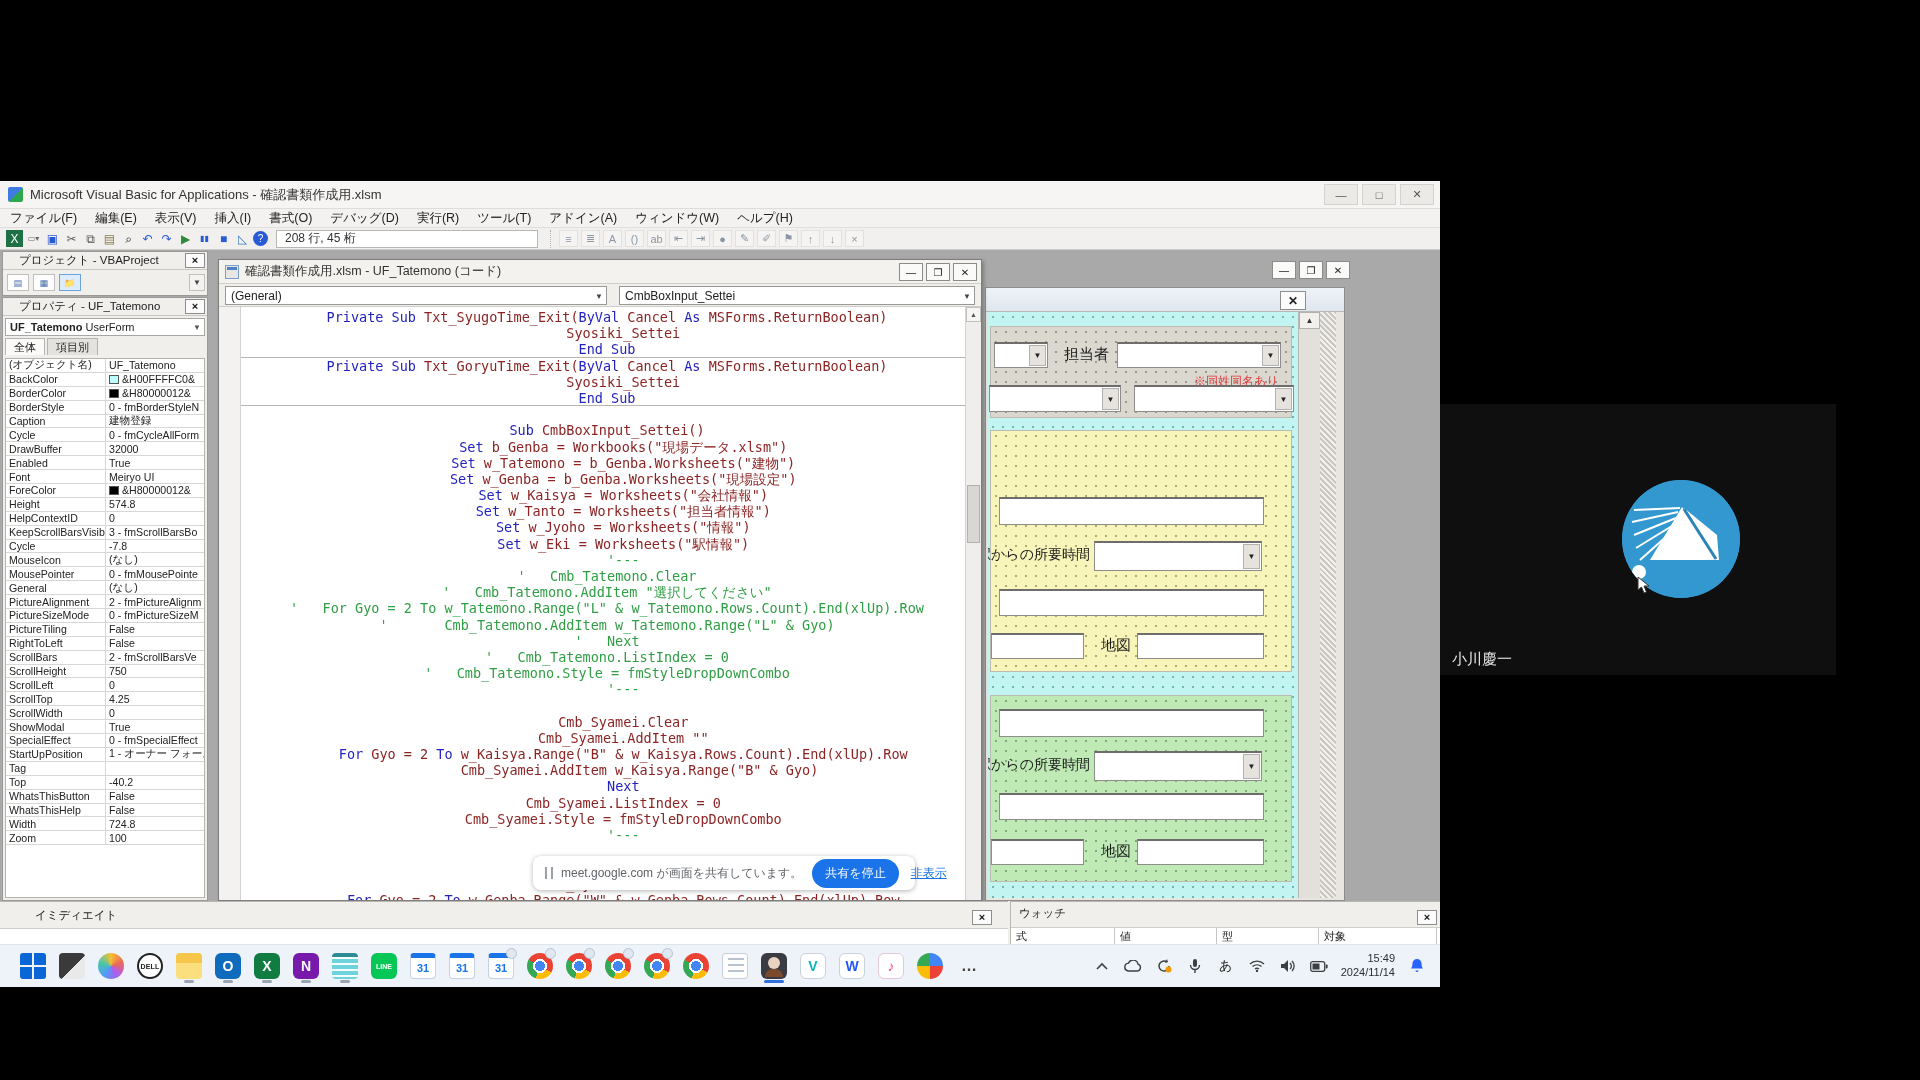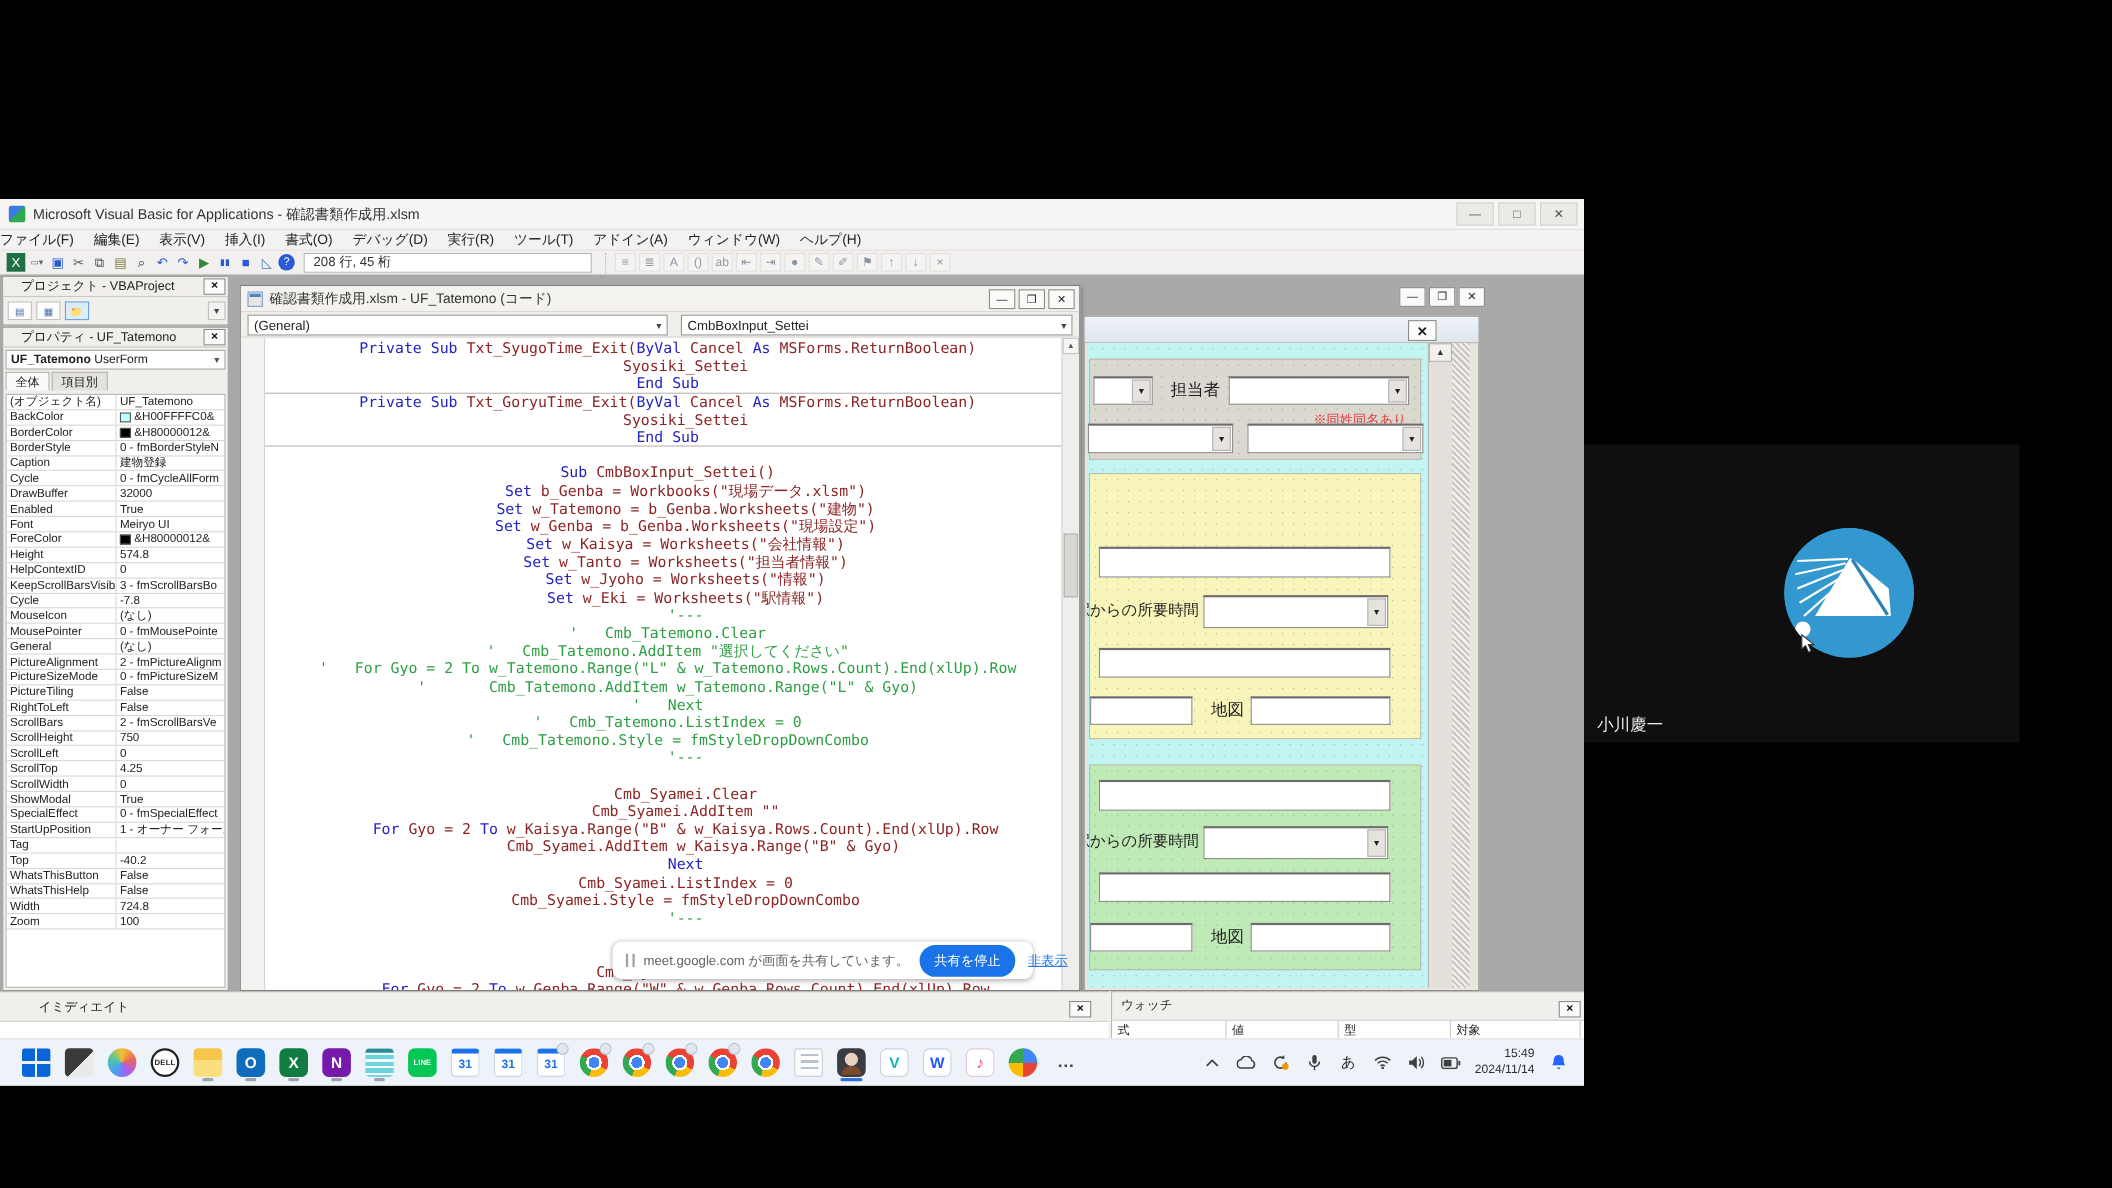--- a/index.html
+++ b/index.html
@@ -7,21 +7,21 @@
   #stage{position:relative;width:1920px;height:1080px;background:#000;overflow:hidden;
          font-family:"Liberation Sans",sans-serif;color:#222;}
   
   #share{position:absolute;left:0;top:137px;width:1440px;height:806px;background:#f1efec;overflow:hidden;margin-top:44px;}
   .titlebar{position:absolute;left:0;top:0;width:100%;height:28px;background:#f7f5f3;border-bottom:1px solid #ddd;
             display:flex;align-items:center;padding:0 8px;font-size:13px;color:#333;}
   .app-ico{width:15px;height:15px;margin-right:7px;background:linear-gradient(135deg,#3d7be0 0 50%,#2da84f 50%);border-radius:2px;position:relative;}
   .winbtns{position:absolute;right:6px;top:3px;display:flex;gap:4px;}
   .winbtn{width:34px;height:21px;display:flex;align-items:center;justify-content:center;font-size:11px;color:#555;background:#eceae7;border:1px solid #d4d2cf;}
   .menubar{position:absolute;left:0;top:28px;width:100%;height:19px;background:#f4f2f0;border-bottom:1px solid #e0dedc;
-           display:flex;align-items:center;font-size:12.5px;color:#222;}
+           display:flex;align-items:center;padding-left:10px;font-size:12.5px;color:#222;}
   .menu-item{margin-right:18px;white-space:nowrap;cursor:default;}
   .toolbar{position:absolute;left:0;top:47px;width:100%;height:22px;background:#f2f0ee;border-bottom:1px solid #cfcdca;
            display:flex;align-items:center;padding-left:6px;}
   .tb-ic{width:17px;height:17px;margin-right:2px;display:flex;align-items:center;justify-content:center;
          font-size:12px;line-height:1;}
   .pos-box{width:262px;height:18px;background:#fff;border:1px solid #b9b7b4;margin:0 8px 0 6px;
            font-size:12px;color:#333;display:flex;align-items:center;padding-left:8px;}
   .tb-sep{width:5px;height:18px;border-left:1px dotted #b5b3b0;margin:0 4px;}
   .edit-ics{display:flex;align-items:center;}
   .ed-ic{width:19px;height:17px;margin-right:3px;display:flex;align-items:center;justify-content:center;
@@ -136,21 +136,21 @@
   .ti-music{background:#fff;border:1px solid #e3c9d8;color:#e5477f;}
   .ti-photos{background:conic-gradient(#4285f4 0 90deg,#ea4335 90deg 180deg,#fbbc05 180deg 270deg,#34a853 270deg);border-radius:50%;}
   .ti-more{background:transparent;color:#444;font-size:16px;}
   .ti-line-sm{font-size:7px;}
   #tray{margin-left:auto;display:flex;align-items:center;gap:13px;padding-right:14px;color:#3c4043;}
   .tray-ic{width:18px;height:18px;display:flex;align-items:center;justify-content:center;flex:none;}
   #clock{font-size:11px;text-align:right;line-height:1.25;color:#2b2f33;}
   .ime{font-size:13px;color:#222;}
   
   #meetbar{position:absolute;left:533px;top:856px;width:382px;height:34px;background:#fff;border-radius:8px;
-           box-shadow:0 1px 5px rgba(0,0,0,.3);display:flex;align-items:center;padding:0 10px;z-index:40;margin-left:24px;}
+           box-shadow:0 1px 5px rgba(0,0,0,.3);display:flex;align-items:center;padding:0 10px;z-index:40;}
   .pausebars{width:8px;height:12px;border-left:2px solid #9aa0a6;border-right:2px solid #9aa0a6;margin:0 8px 0 2px;flex:none;}
   #meet-text{font-size:12px;color:#5f6368;white-space:nowrap;}
   #meet-stop{margin-left:10px;background:#1a73e8;color:#fff;font-size:12px;border-radius:16px;padding:6px 13px;white-space:nowrap;flex:none;}
   #meet-hide{margin-left:12px;color:#1a73e8;font-size:12px;text-decoration:underline;white-space:nowrap;flex:none;}
   
   #tile{position:absolute;left:1440px;top:404px;width:396px;height:271px;background:#0f0f0f;padding-left:40px;}
   #avatar{position:absolute;left:182px;top:76px;width:118px;height:118px;border-radius:50%;background:#3398cf;overflow:hidden;}
   #pname{position:absolute;left:12px;bottom:6px;font-size:15px;color:#ececec;}
   #cursor{position:absolute;left:1637px;top:576px;z-index:50;}
 </style>

